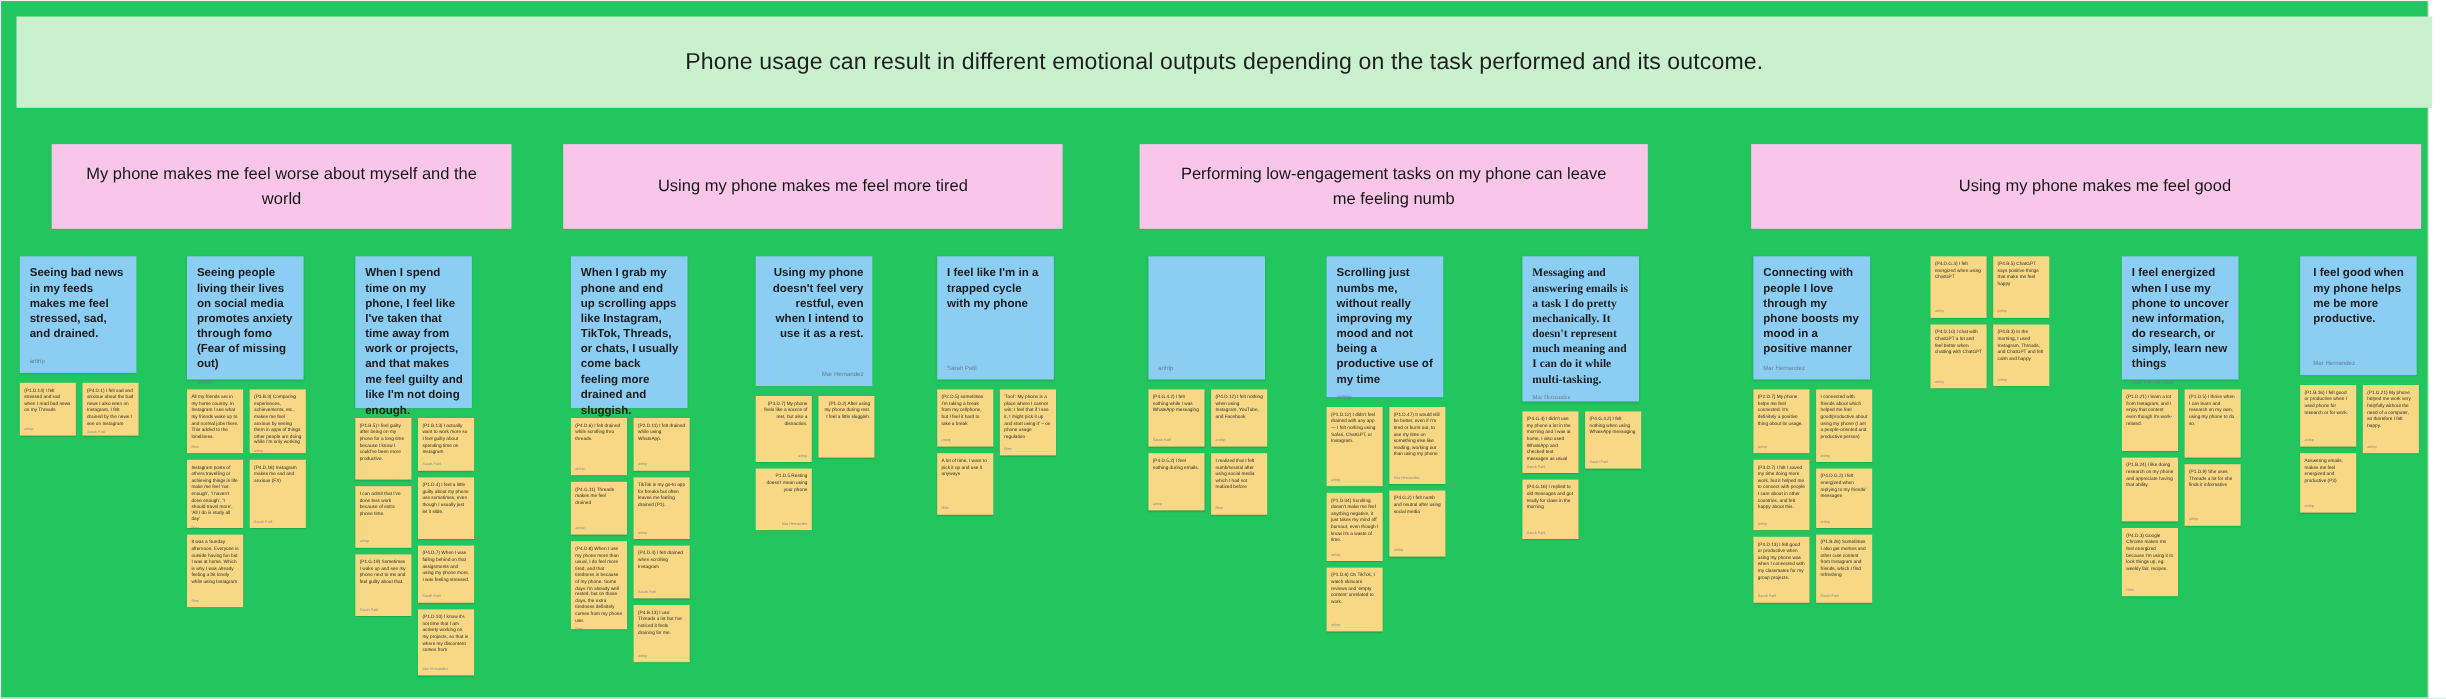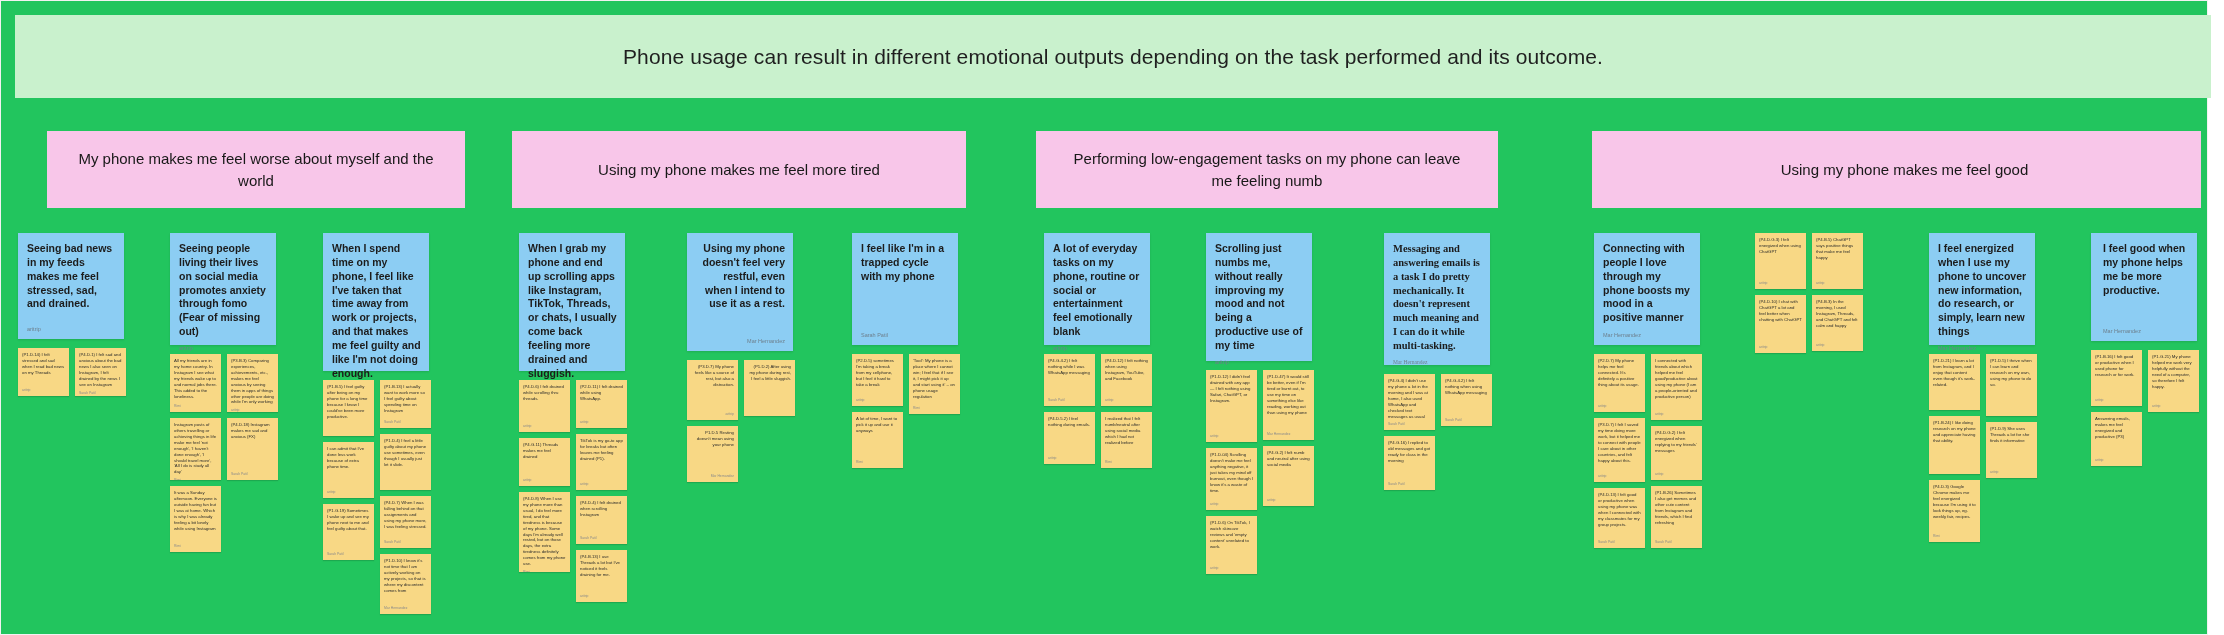--- a/index.html
+++ b/index.html
@@ -231,21 +231,20 @@
               <div class="author">Rimi</div>
             </div>
           </div>
         </div>
       </div>
       <div class="section-header" style="left: 1035px; width: 462px;">
         <div class="">Performing low-engagement tasks on my phone can leave me feeling numb</div>
       </div>
       <div class="note-col" style="left: 1043px;">
         <div class="blue-note" style="height: 112px;">
-          <div class="">A lot of everyday tasks on my phone, routine or social or entertainment feel emotionally blank</div>
           <div class="author">aritrip</div>
         </div>
         <div class="yellow-stacks">
           <div class="stack">
             <div class="yellow-note" style="height: 52px;">
               <div class="">(P4.G.4.2) I felt nothing while I was WhatsApp messaging</div>
               <div class="author">Sarah Patil</div>
             </div>
             <div class="yellow-note" style="height: 52px;">
               <div class="">(P4.D.5.2) I feel nothing during emails.</div>

